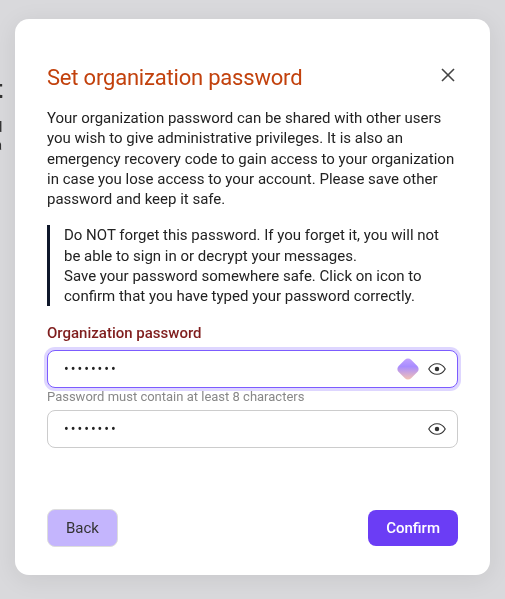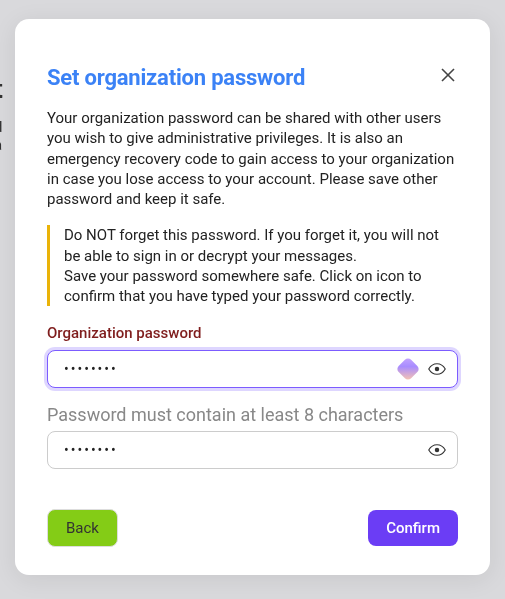--- a/index.html
+++ b/index.html
@@ -36,22 +36,22 @@
       flex-direction: column;
     }
     .modal-header {
       display: flex;
       justify-content: space-between;
       align-items: flex-start;
       margin-bottom: 18px;
     }
     .modal-title {
       font-size: 22px;
-      font-weight: 700;
-      color: #3b82f6;
+      font-weight: 400;
+      color: #c2410c;
       letter-spacing: -0.2px;
     }
     .close-btn {
       background: none;
       border: none;
       cursor: pointer;
       padding: 2px;
       color: #444;
       display: flex;
       align-items: center;
@@ -63,21 +63,21 @@
       stroke: #444;
       stroke-width: 1.6;
     }
     .description {
       font-size: 15px;
       line-height: 1.35;
       color: #222;
       margin-bottom: 16px;
     }
     .callout {
-      border-left: 3px solid #eab308;
+      border-left: 3px solid #0f172a;
       padding: 0 0 0 14px;
       margin-bottom: 18px;
     }
     .callout p {
       font-size: 15px;
       line-height: 1.35;
       color: #222;
     }
     .field-label {
       font-size: 15px;
@@ -131,23 +131,23 @@
       align-items: center;
     }
     .eye-btn svg {
       width: 18px;
       height: 18px;
       stroke: #333;
       fill: none;
       stroke-width: 1.5;
     }
     .hint {
-      font-size: 18px;
+      font-size: 13px;
       color: #888;
-      margin-top: 16px;
+      margin-top: 1px;
       margin-bottom: 6px;
     }
     .field-group-2 {
       margin-bottom: 0;
     }
     .spacer {
       flex: 1;
     }
     .footer {
       display: flex;
@@ -157,21 +157,21 @@
     }
     .btn {
       border-radius: 8px;
       font-size: 15px;
       padding: 9px 18px;
       cursor: pointer;
       border: none;
       font-family: inherit;
     }
     .btn-secondary {
-      background: #84cc16;
+      background: #c4b5fd;
       color: #333;
       border: 1px solid #ddd;
     }
     .btn-primary {
       background: #6b3df5;
       color: #fff;
       font-weight: 500;
     }
   </style>
 </head>

